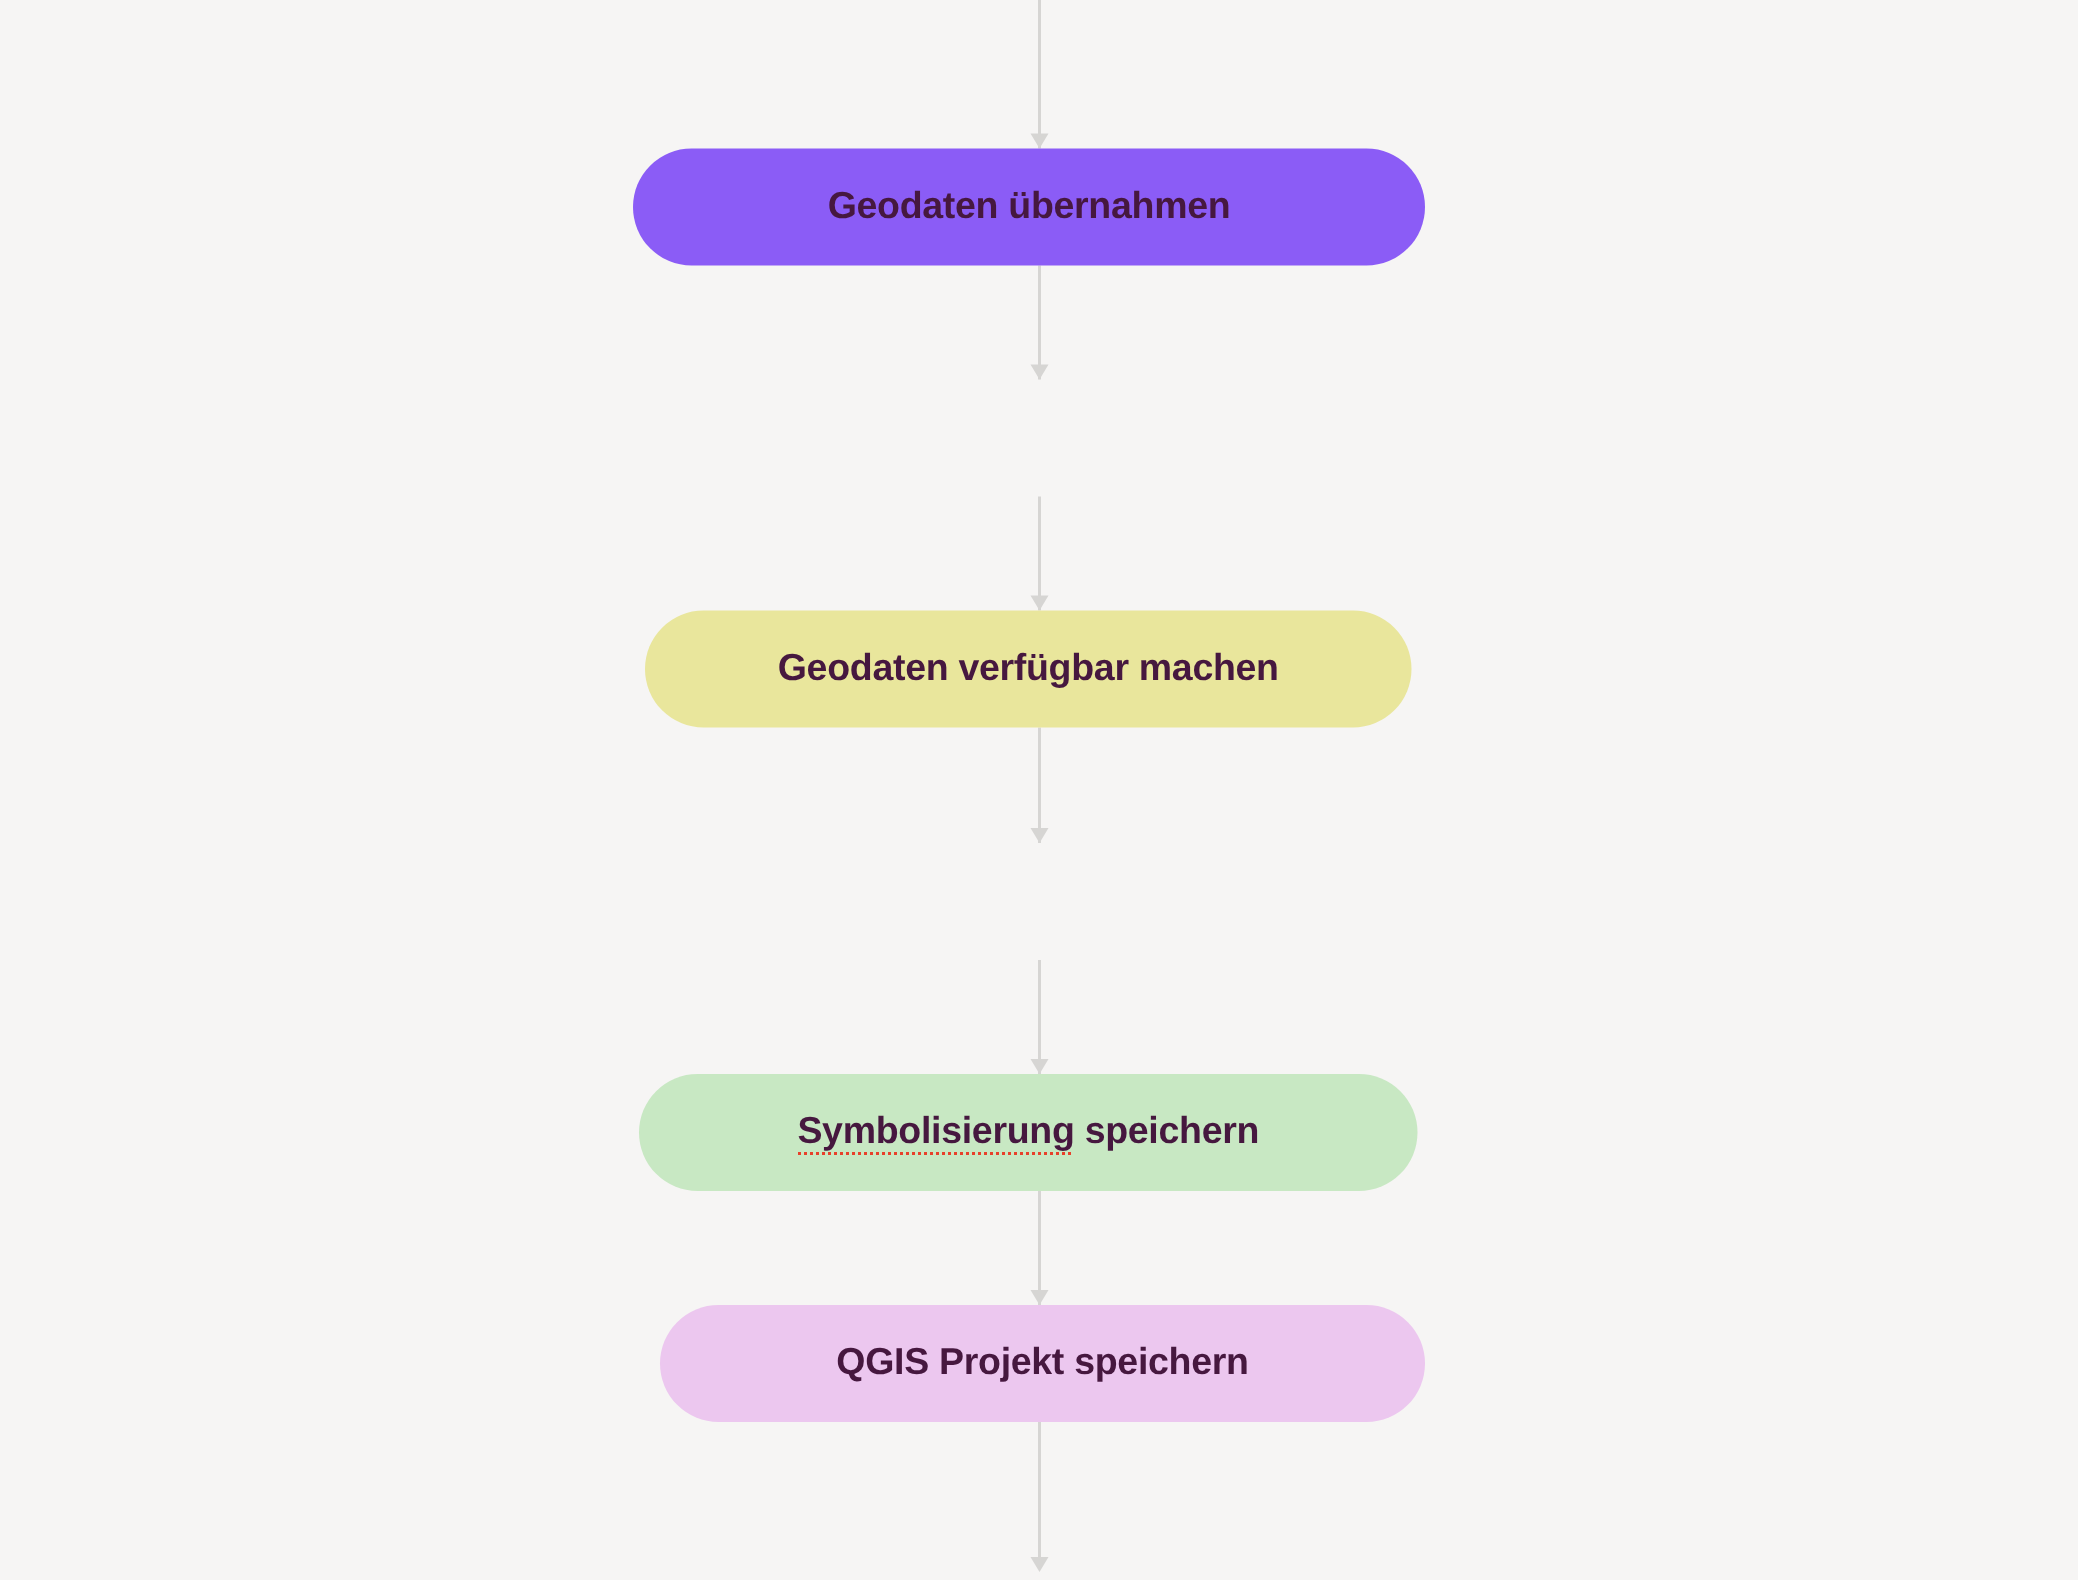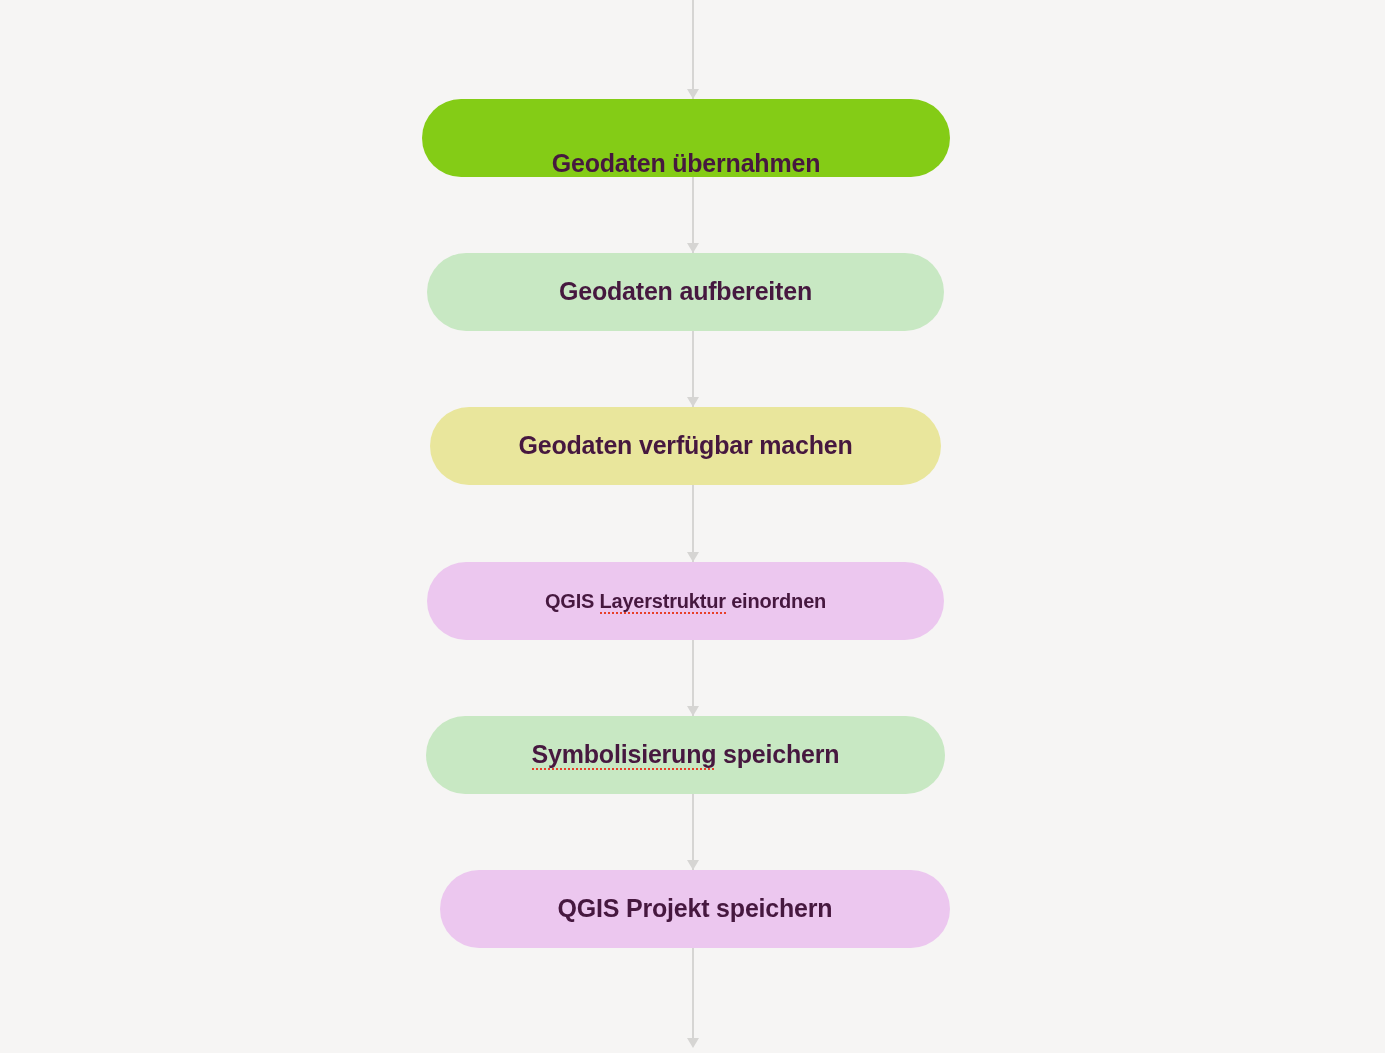--- a/index.html
+++ b/index.html
@@ -88,31 +88,25 @@
     <div class="connector" style="top: 331px; height: 76px; border-left-color: rgb(214, 213, 211);"></div>
     <div class="arrowhead" style="top: 397px; border-top-color: rgb(214, 213, 211);"></div>
     <div class="connector" style="top: 485px; height: 77px; border-left-color: rgb(214, 213, 211);"></div>
     <div class="arrowhead" style="top: 552px; border-top-color: rgb(214, 213, 211);"></div>
     <div class="connector" style="top: 640px; height: 76px; border-left-color: rgb(214, 213, 211);"></div>
     <div class="arrowhead" style="top: 706px; border-top-color: rgb(214, 213, 211);"></div>
     <div class="connector" style="top: 794px; height: 76px; border-left-color: rgb(214, 213, 211);"></div>
     <div class="arrowhead" style="top: 860px; border-top-color: rgb(214, 213, 211);"></div>
     <div class="connector" style="top: 948px; height: 95px; border-left-color: rgb(214, 213, 211);"></div>
     <div class="arrowhead" style="top: 1038px; border-top-color: rgb(214, 213, 211);"></div>
-    <div class="node" style="left: 422px; top: 99px; width: 528px; height: 78px; border-radius: 39px; background: #84cc16; align-items: flex-end;">
+    <div class="node" style="left: 422px; top: 99px; width: 528px; height: 78px; border-radius: 39px; background: #8b5cf6;">
       <div class="node-label" style="color: rgb(70, 24, 63);">Geodaten übernahmen</div>
-    </div>
-    <div class="node" style="left: 427px; top: 253px; width: 517px; height: 78px; border-radius: 39px; background: rgb(200, 232, 195);">
-      <div class="node-label" style="color: rgb(70, 24, 63);">Geodaten aufbereiten</div>
     </div>
     <div class="node" style="left: 430px; top: 407px; width: 511px; height: 78px; border-radius: 39px; background: rgb(233, 230, 156);">
       <div class="node-label" style="color: rgb(70, 24, 63);">Geodaten verfügbar machen</div>
-    </div>
-    <div class="node" style="left: 427px; top: 562px; width: 517px; height: 78px; border-radius: 39px; background: rgb(236, 199, 239);">
-      <div class="node-label small" style="color: rgb(70, 24, 63);"><span>QGIS </span><span class="spellcheck">Layerstruktur</span><span> einordnen</span></div>
     </div>
     <div class="node" style="left: 426px; top: 716px; width: 519px; height: 78px; border-radius: 39px; background: rgb(200, 232, 195);">
       <div class="node-label" style="color: rgb(70, 24, 63);"><span class="spellcheck">Symbolisierung</span><span> speichern</span></div>
     </div>
     <div class="node" style="left: 440px; top: 870px; width: 510px; height: 78px; border-radius: 39px; background: rgb(236, 199, 239);">
       <div class="node-label" style="color: rgb(70, 24, 63);">QGIS Projekt speichern</div>
     </div>
   </div>
 
 </body></html>

